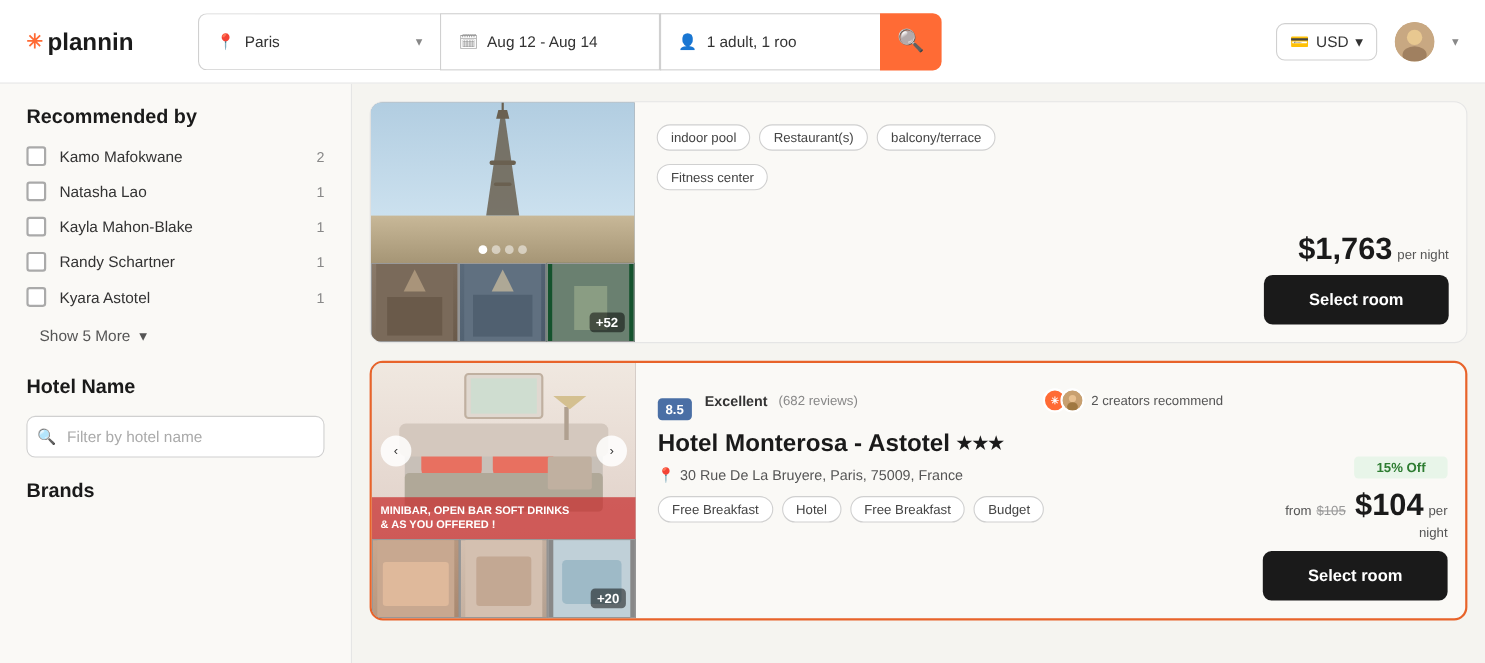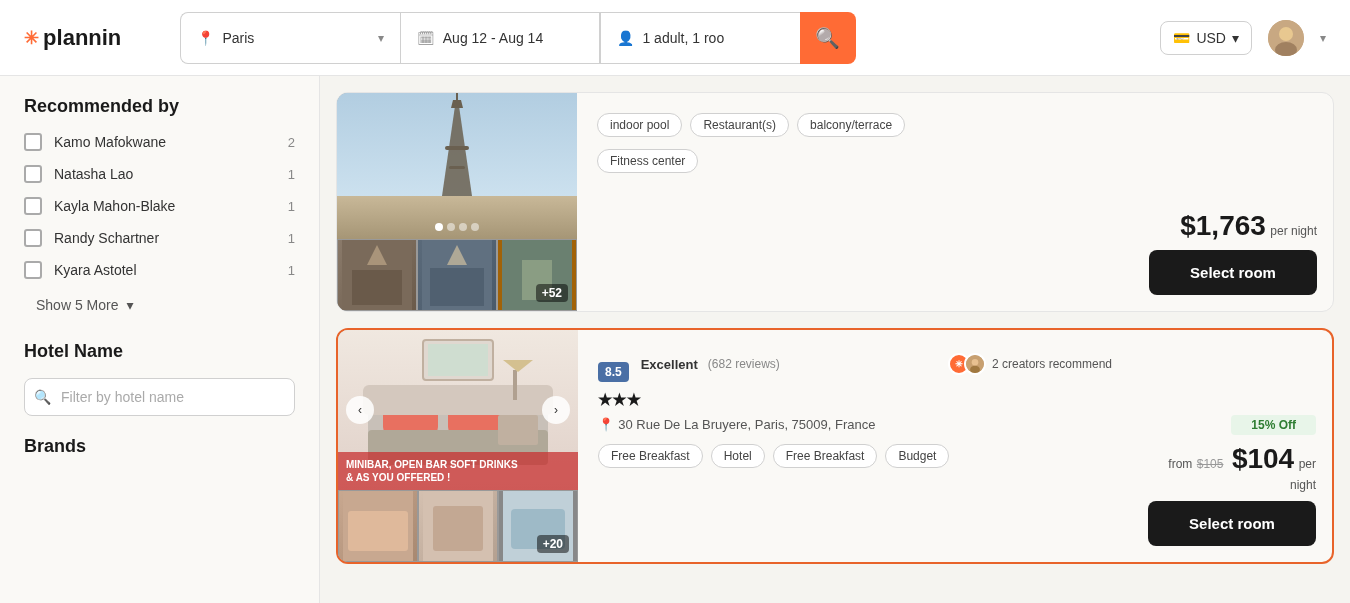--- a/index.html
+++ b/index.html
@@ -586,21 +586,21 @@
               <rect x="10" y="30" width="50" height="35" fill="#5a4a3a" opacity="0.5"></rect>
             </svg>
           </div>
           <div class="thumb thumb-2">
             <svg width="100%" height="72" viewBox="0 0 70 72">
               <rect width="70" height="72" fill="#607080"></rect>
               <polygon points="35,5 45,25 25,25" fill="#d0c0a0" opacity="0.7"></polygon>
               <rect x="8" y="28" width="54" height="38" fill="#405060" opacity="0.5"></rect>
             </svg>
           </div>
-          <div class="thumb" style="position:relative;background:#a16207;">
+          <div class="thumb" style="position:relative;background:#14532d;">
             <svg width="100%" height="72" viewBox="0 0 70 72">
               <rect width="70" height="72" fill="#6a8070"></rect>
               <rect x="20" y="20" width="30" height="40" fill="#a0b090" opacity="0.6"></rect>
             </svg>
             <span class="plus-badge">+52</span>
           </div>
         </div>
       </div>
 
       <div class="hotel-info">
@@ -698,20 +698,21 @@
                   <circle cx="11" cy="9" r="4" fill="#e8c090"></circle>
                   <ellipse cx="11" cy="18" rx="6" ry="5" fill="#a07840"></ellipse>
                 </svg>
               </div>
             </div>
             <span>2 creators recommend</span>
           </div>
         </div>
 
         <div class="hotel-name">
+          <span>Hotel Monterosa - Astotel</span>
           <span class="stars">★★★</span>
         </div>
 
         <div class="hotel-address">
           <span>📍</span>
           <span>30 Rue De La Bruyere, Paris, 75009, France</span>
         </div>
 
         <div class="hotel-tags">
           <span class="tag">Free Breakfast</span>

